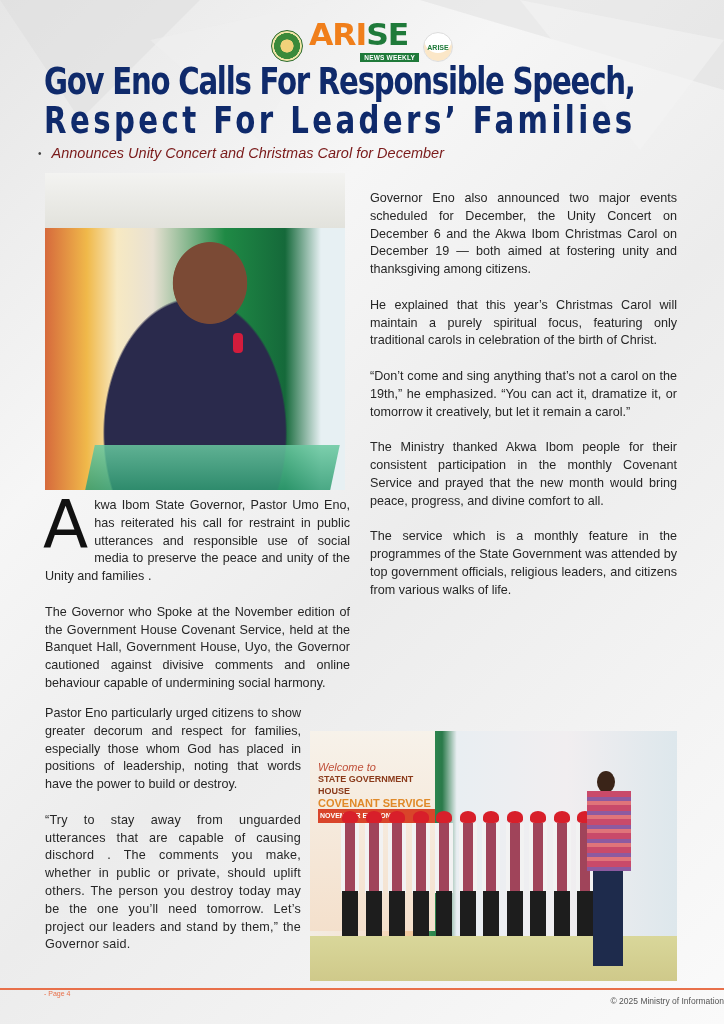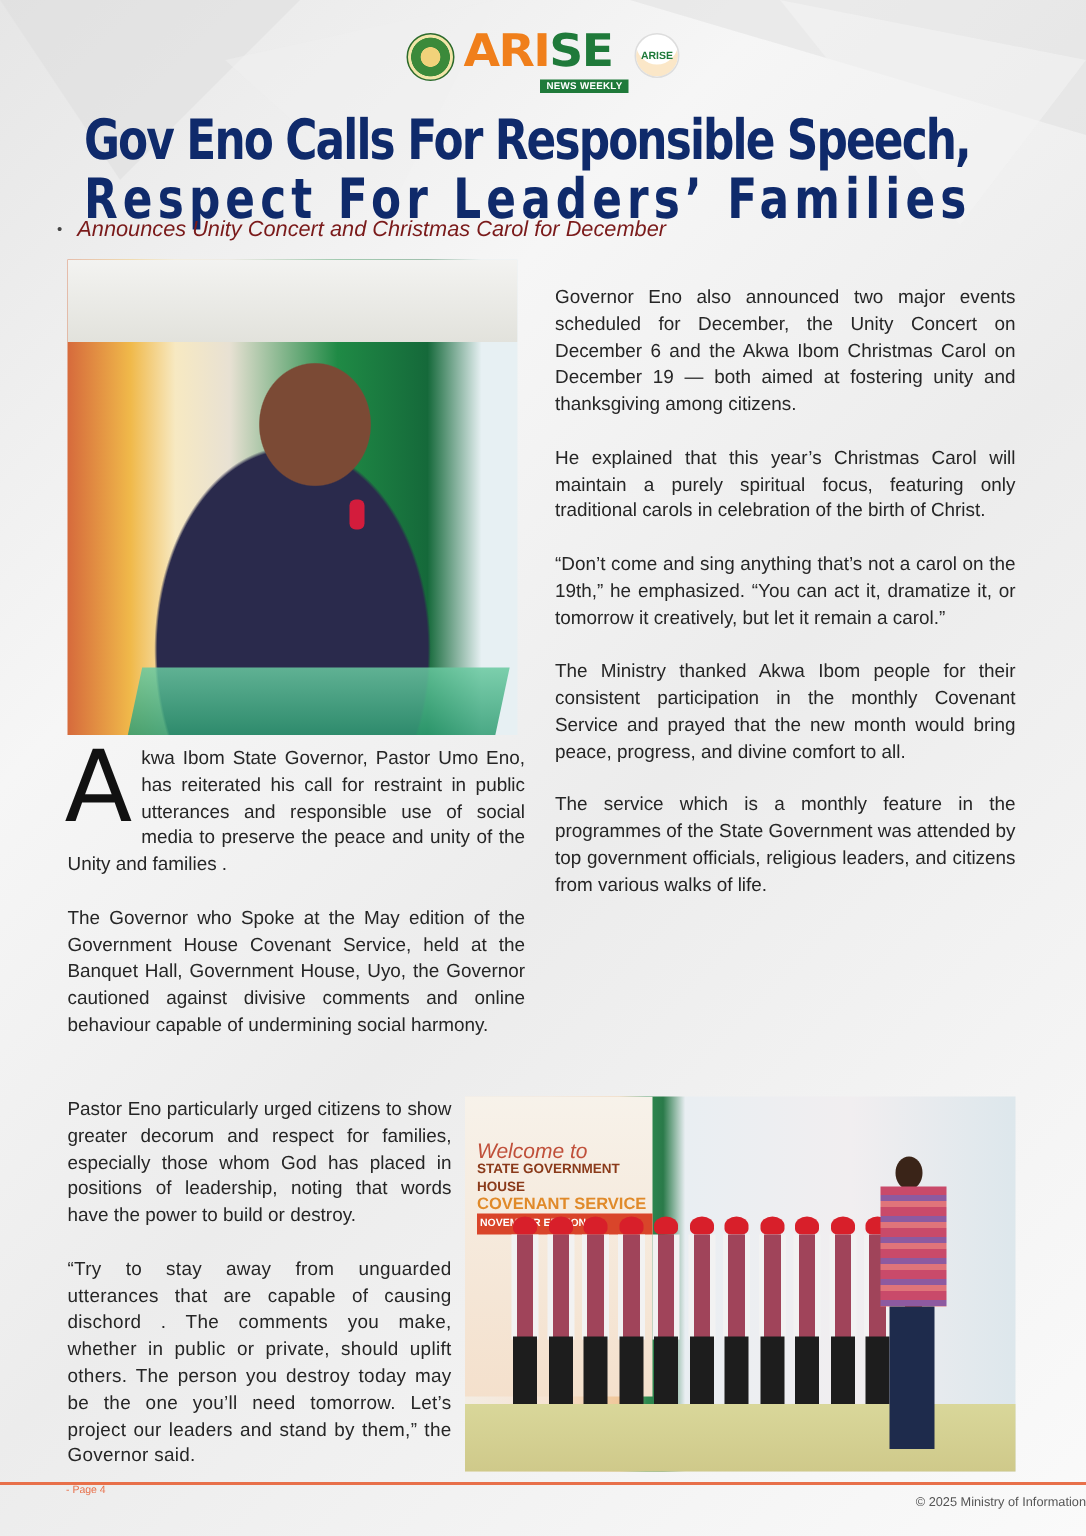--- a/index.html
+++ b/index.html
@@ -6,21 +6,21 @@
   body {
     width: 724px; height: 1024px; position: relative; overflow: hidden;
     background: linear-gradient(135deg, #e6e6e6 0%, #f6f6f6 30%, #ececec 55%, #fafafa 100%);
     font-family: "Liberation Sans", sans-serif;
     color: #222;
   }
   .bg-shards {
     position: absolute; left: 0; top: 0; width: 724px; height: 180px; pointer-events: none;
   }
   .masthead {
-    position: absolute; top: 22px; left: 271px; height: 40px; display: flex; align-items: flex-start;
+    position: absolute; top: 22px; left: 271px; height: 40px; display: flex; align-items: flex-end;
   }
   .seal {
     width: 30px; height: 30px; border-radius: 50%;
     background: radial-gradient(circle, #f1d27a 0 30%, #3b8a3a 32% 60%, #f2e6a8 62% 72%, #2f7a2f 74% 100%);
     border: 1px solid #2c6b2c; margin-right: 6px;
   }
   .arise-wrap { position: relative; width: 112px; height: 40px; }
   .arise-word {
     position: absolute; left: 0; top: -4px;
     font-family: "DejaVu Sans", sans-serif; font-weight: bold; font-size: 30px; letter-spacing: -1px;
@@ -33,21 +33,21 @@
   }
   .arise-badge {
     width: 28px; height: 28px; border-radius: 50%; background: #fff; border: 1px solid #ddd;
     display: flex; align-items: center; justify-content: center; margin-left: 2px;
     font-size: 7px; font-weight: bold; color: #1f7a3a;
     box-shadow: inset 0 -8px 0 #fbe7c8;
   }
   .headline {
     position: absolute; left: 44px; top: 62px; width: 640px;
     font-family: "DejaVu Sans", sans-serif; font-weight: bold; color: #0f2a6b;
-    margin: 12px;
+    margin: 0;
   }
   .headline .l1 {
     display: block; font-size: 37px; line-height: 40px; letter-spacing: -1.6px;
     transform: scaleX(0.79); transform-origin: left; white-space: nowrap; width: 820px;
   }
   .headline .l2 {
     display: block; font-size: 37px; line-height: 38px; letter-spacing: 4.3px;
     transform: scaleX(0.79); transform-origin: left; white-space: nowrap; width: 820px;
   }
   .subhead {
@@ -87,21 +87,21 @@
   .conductor .pants { position: absolute; left: 8px; top: 100px; width: 30px; height: 95px; background: #1e2b4c; }
   .drop-cap {
     float: left; font-family: "DejaVu Sans", sans-serif; font-size: 66px; line-height: 52px;
     font-weight: normal; margin: 2px 6px 0 -2px; color: #111;
   }
   .col-text {
     position: absolute; font-size: 12.6px; line-height: 17.8px; text-align: justify; color: #262626;
   }
   .col-text p { margin: 0 0 17.8px 0; }
   .col-left-top { left: 45px; top: 497px; width: 305px; }
-  .col-left-bottom { left: 45px; top: 731px; width: 256px; }
+  .col-left-bottom { left: 45px; top: 705px; width: 256px; }
   .col-right { left: 370px; top: 190px; width: 307px; }
   .footer-rule {
     position: absolute; left: 0; top: 988px; width: 724px; height: 2px; background: #e8704a;
   }
   .page-num {
     position: absolute; left: 44px; top: 990px; font-size: 7px; color: #e8704a;
   }
   .copyright {
     position: absolute; left: 0; width: 724px; top: 996px; text-align: right;
     font-size: 8.5px; color: #555;
@@ -137,40 +137,40 @@
 </div>
 
 <div class="photo photo-governor">
   <div class="ceiling"></div>
   <div class="mic"></div>
   <div class="lectern"></div>
 </div>
 
 <div class="col-text col-left-top">
   <p><span class="drop-cap">A</span><span>kwa Ibom State Governor, Pastor Umo  Eno, has reiterated his call for restraint in public utterances and responsible use of social media to preserve the peace and unity of the Unity and families .</span></p>
-  <p>The Governor who Spoke  at the May edition of the Government House Covenant Service, held at the Banquet Hall, Government House, Uyo, the Governor cautioned against divisive comments and online behaviour capable of undermining social harmony.</p>
+  <p>The Governor who Spoke  at the November edition of the Government House Covenant Service, held at the Banquet Hall, Government House, Uyo, the Governor cautioned against divisive comments and online behaviour capable of undermining social harmony.</p>
 </div>
 
 <div class="col-text col-left-bottom">
   <p>Pastor Eno particularly urged citizens to show greater decorum and respect for families, especially those whom God has placed in positions of leadership, noting that words have the power to build or destroy.</p>
   <p style="letter-spacing:.2px">“Try to stay away from unguarded utterances that are capable of causing dischord . The comments you make, whether in public or private, should uplift others. The person you destroy today may be the one you’ll need tomorrow. Let’s project our leaders and stand by them,” the Governor said.</p>
 </div>
 
 <div class="col-text col-right">
   <p>Governor Eno also announced two major events scheduled for December, the Unity Concert on December 6 and the Akwa Ibom Christmas Carol on December 19 — both aimed at fostering unity and thanksgiving among citizens.</p>
   <p>He explained that this year’s Christmas Carol will maintain a purely spiritual focus, featuring only traditional carols in celebration of the birth of Christ.</p>
   <p>“Don’t come and sing anything that’s not a carol on the 19th,” he emphasized. “You can act it, dramatize it, or tomorrow it creatively, but let it remain a carol.”</p>
   <p>The Ministry thanked Akwa Ibom people for their consistent participation in the monthly Covenant Service and prayed that the new month would bring peace, progress, and divine comfort to all.</p>
   <p>The service which is a monthly feature in the programmes of the State Government was attended by top government officials, religious leaders, and citizens from various walks of life.</p>
 </div>
 
 <div class="photo photo-choir">
   <div class="choir-banner">
     <div class="bt">
-      <div style="font-style:italic;color:#c0503a;font-weight:normal;font-size:14px">Welcome to</div>
+      <div style="font-style:italic;color:#c0503a;font-weight:normal;font-size:11px">Welcome to</div>
       <div>STATE GOVERNMENT HOUSE</div>
       <div style="color:#e08a2a;font-size:11px">COVENANT SERVICE</div>
       <div style="background:#d9452a;color:#fff;font-size:7px;padding:1px 2px">NOVEMBER EDITION</div>
     </div>
   </div>
   <div class="choir-row">
     <div class="singer">
         <div class="hat"></div>
         <div class="body"></div>
         <div class="skirt"></div>

